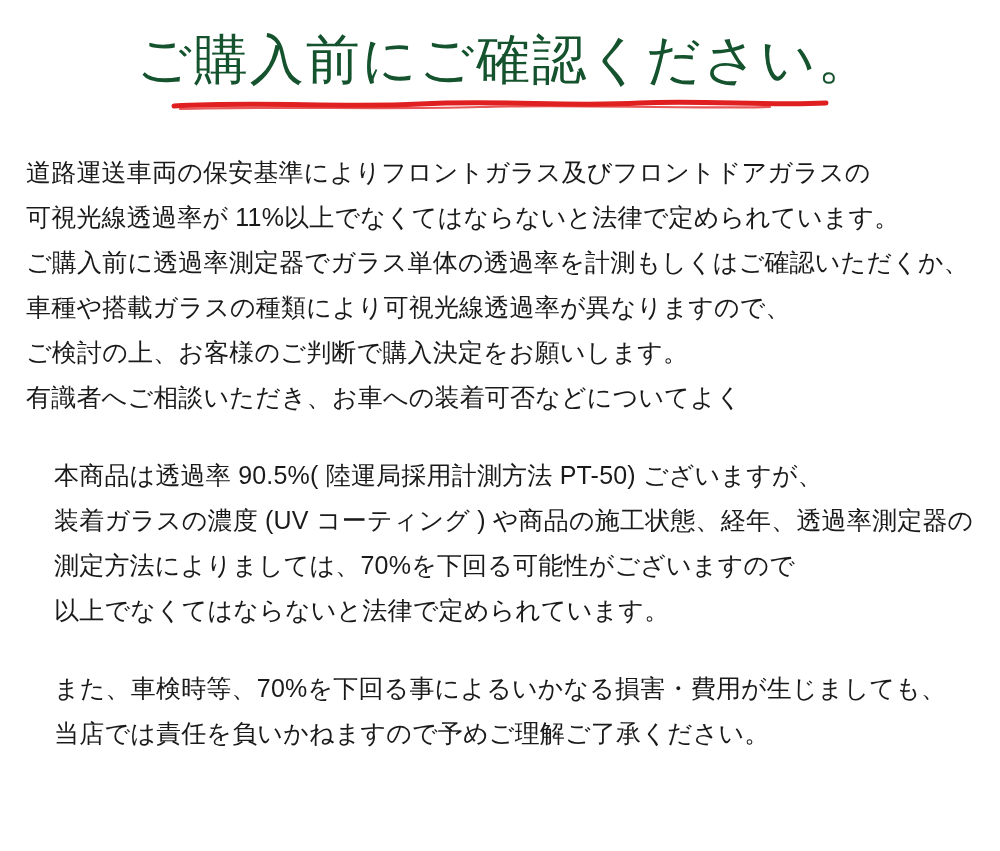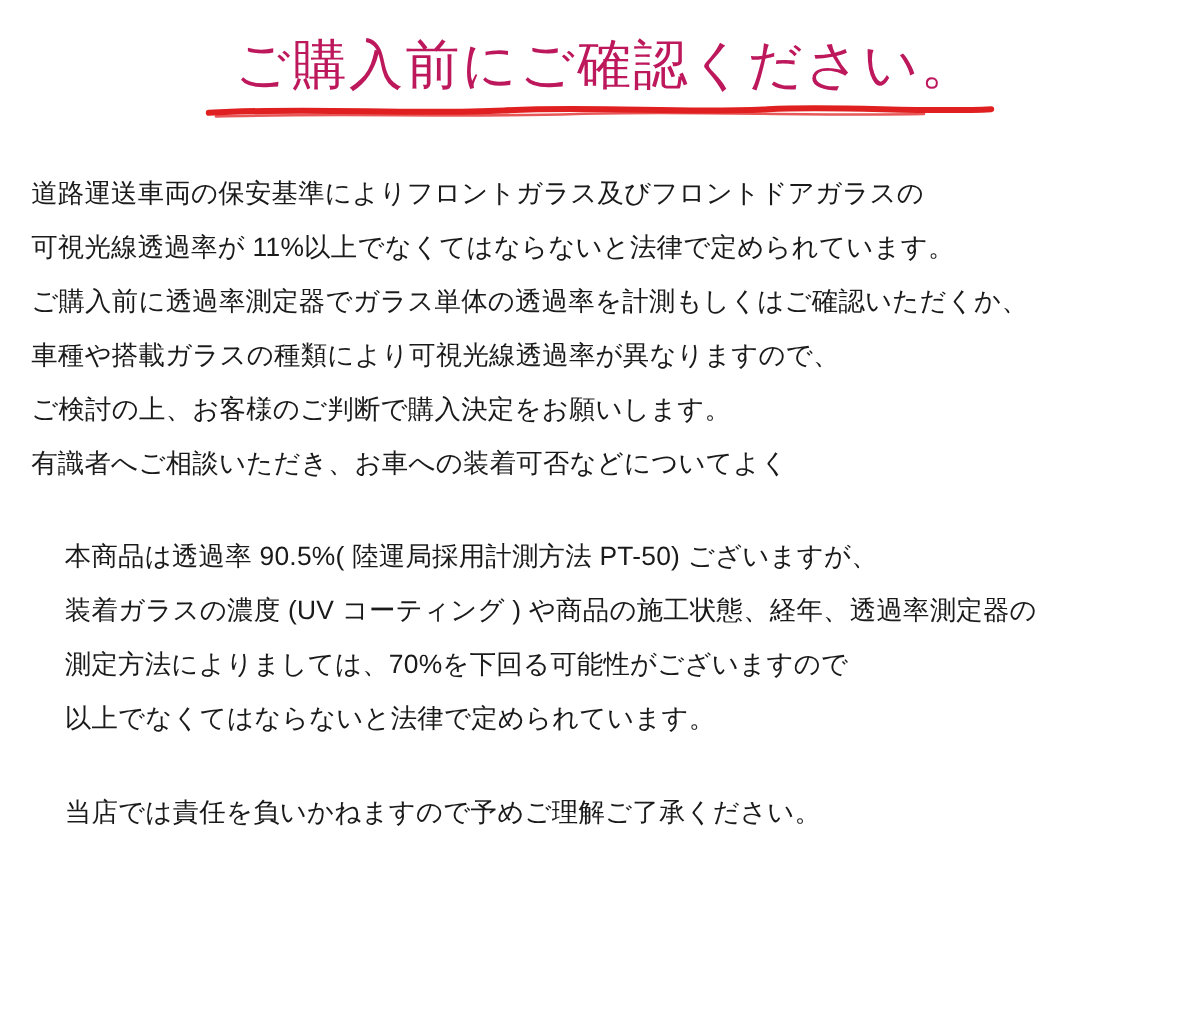--- a/index.html
+++ b/index.html
@@ -18,25 +18,25 @@
     position: relative;
     width: 1000px;
     height: 851px;
     box-sizing: border-box;
   }
   .title-block {
     padding-top: 26px;
     text-align: center;
   }
   .title {
-    font-size: 45px;
+    font-size: 54px;
     line-height: 1.25;
     letter-spacing: 2px;
     font-weight: 400;
-    color: #be185d;
+    color: #14532d;
     margin: 0;
     padding-left: 10px;
   }
   .underline-wrap {
     margin-top: 4px;
     height: 16px;
     display: flex;
     justify-content: center;
     align-items: flex-start;
   }
@@ -47,21 +47,21 @@
     padding: 36px 0 0 26px;
   }
   .para {
     margin: 0 0 0 0;
   }
   .para + .para {
     margin-top: 33px;
     margin-left: 28px;
   }
   .line {
-    font-size: 22px;
+    font-size: 25px;
     line-height: 45px;
     color: #1a1a1a;
     white-space: pre;
     letter-spacing: 0.2px;
   }
 </style>
 </head>
 <body>
 
 <div class="page">
@@ -88,17 +88,18 @@
     </div>
 
     <div class="para">
       <div class="line">本商品は透過率 90.5%( 陸運局採用計測方法 PT-50) ございますが、</div>
       <div class="line">装着ガラスの濃度 (UV コーティング ) や商品の施工状態、経年、透過率測定器の</div>
       <div class="line">測定方法によりましては、70%を下回る可能性がございますので</div>
       <div class="line">以上でなくてはならないと法律で定められています。</div>
     </div>
 
     <div class="para">
+      <div class="line">また、車検時等、70%を下回る事によるいかなる損害・費用が生じましても、</div>
       <div class="line">当店では責任を負いかねますので予めご理解ご了承ください。</div>
     </div>
 
   </div>
 </div>
 
 </body></html>

